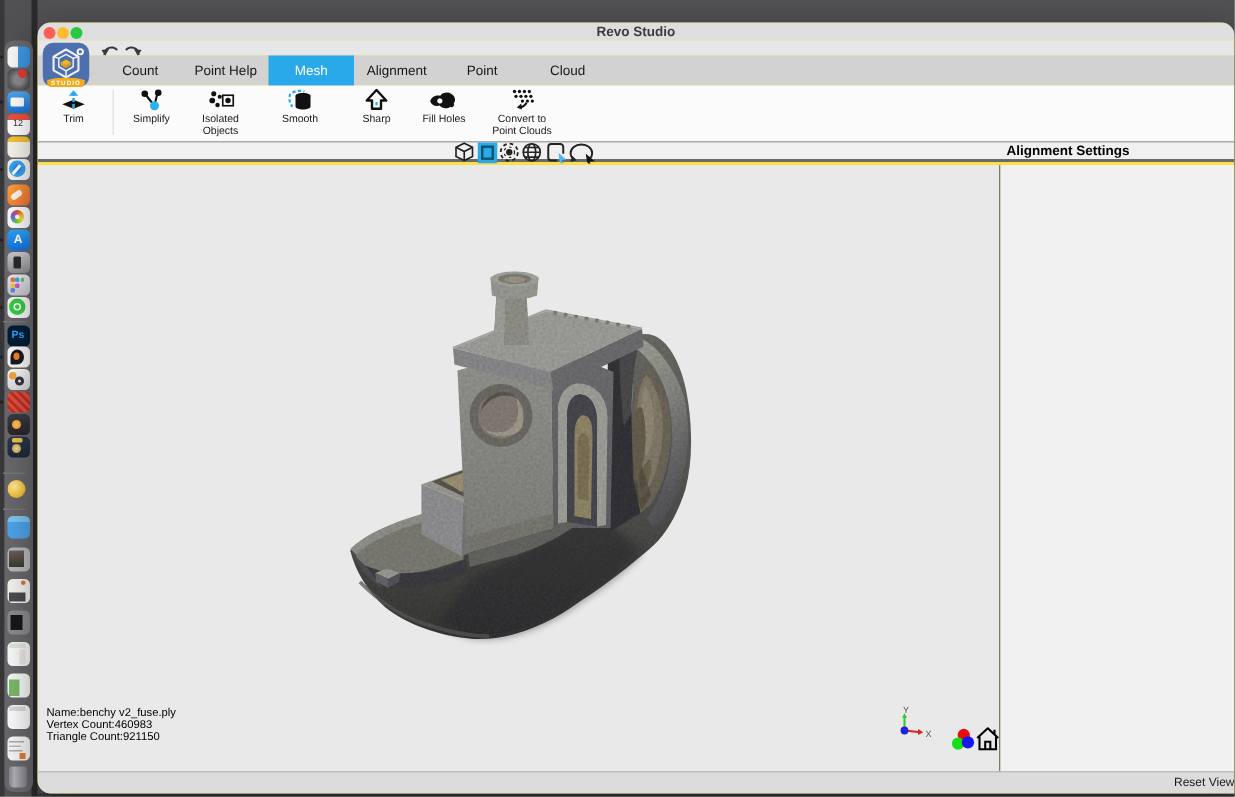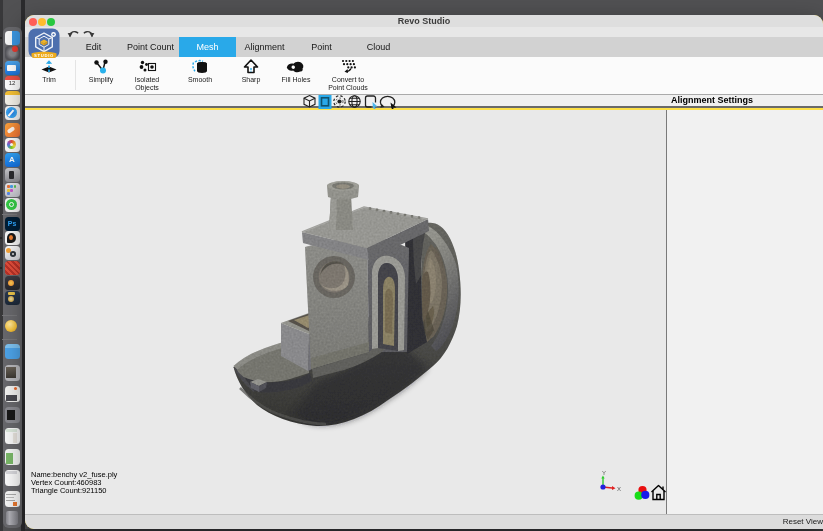--- a/index.html
+++ b/index.html
@@ -143,22 +143,22 @@
   </div>
   <div id="win">
     <div id="titlebar">
       <div class="tl" style="left:4px; background:#ff5f57;"></div>
       <div class="tl" style="left:13px; background:#febc2e;"></div>
       <div class="tl" style="left:22px; background:#28c840;"></div>
       <div id="title">Revo Studio</div>
     </div>
     <div id="strip2"></div>
     <div id="tabbar">
-      <div class="tab" style="left:40px;">Edit</div>
-      <div class="tab" style="left:97px;">Point Count</div>
+      <div class="tab" style="left:40px;">Count</div>
+      <div class="tab" style="left:97px;">Point Help</div>
       <div class="tab sel" style="left:154px;">Mesh</div>
       <div class="tab" style="left:211px;">Alignment</div>
       <div class="tab" style="left:268px;">Point</div>
       <div class="tab" style="left:325px;">Cloud</div>
     </div>
     <div id="toolbar">
       <div style="position:absolute; left:49.5px; top:3px; width:1px; height:30px; background:#e4e4e4;"></div>
       <div class="tool" style="left:8px; width:32px;">
         <svg width="18" height="16" viewBox="0 0 18 16">
           <path d="M1.5,10.5 L9,7.5 L16.5,10.5 L9,13.5 Z" fill="#111"></path>

